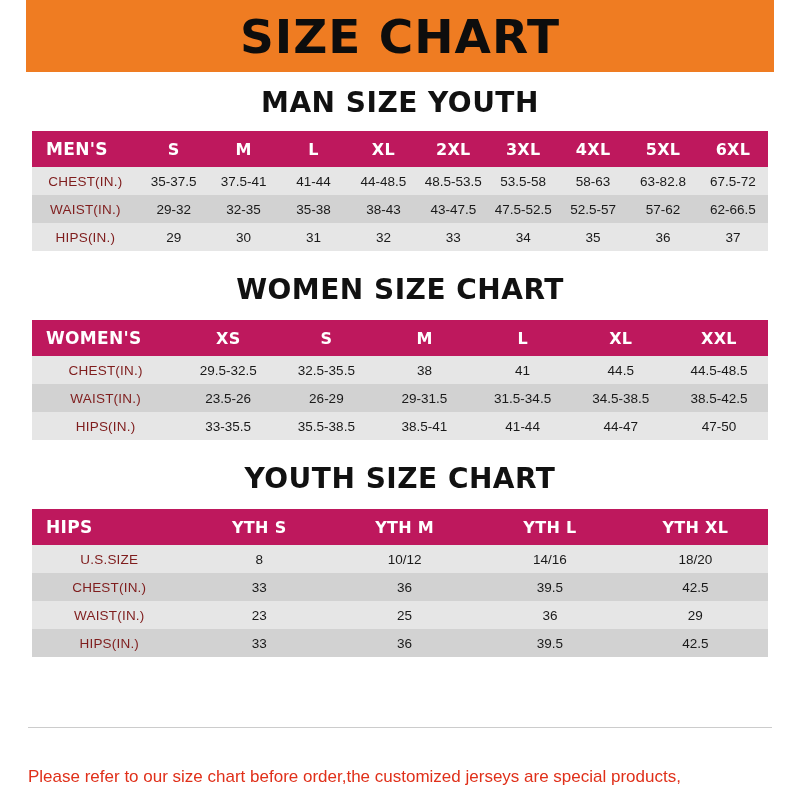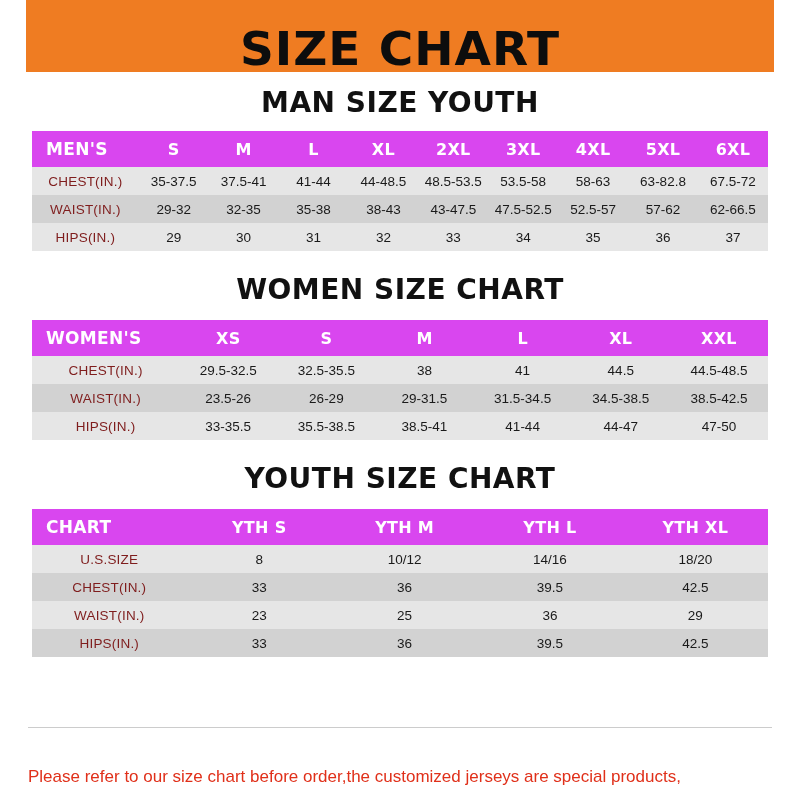--- a/index.html
+++ b/index.html
@@ -19,21 +19,21 @@
     overflow: hidden;
   }
 
   
   .banner {
     position: relative;
     width: 800px;
     height: 72px;
     background: #ef7c22;
     display: flex;
-    align-items: flex-end;
+    align-items: center;
     justify-content: center;
   }
   .banner .edge-l,
   .banner .edge-r {
     position: absolute;
     top: 0;
     width: 26px;
     height: 72px;
     background: #ffffff;
   }
@@ -73,21 +73,21 @@
     font-size: 13.5px;
     color: #1a1a1a;
     font-family: "Liberation Sans", sans-serif;
     font-weight: 400;
     height: 28px;
     padding: 0 2px;
     white-space: nowrap;
     overflow: hidden;
   }
   thead th {
-    background: #d946ef;
+    background: #be185d;
     color: #ffffff;
     font-family: "DejaVu Sans", sans-serif;
     font-weight: 700;
     font-size: 16px;
     height: 36px;
     letter-spacing: 0.3px;
   }
   thead th.rowlabel {
     text-align: left;
     padding-left: 14px;
@@ -276,21 +276,21 @@
     <table class="youth-table">
       <colgroup>
         <col class="c0">
           <col>
           <col>
           <col>
           <col>
       </colgroup>
       <thead>
         <tr>
-          <th class="rowlabel">CHART</th>
+          <th class="rowlabel">HIPS</th>
           <th>YTH S</th>
           <th>YTH M</th>
           <th>YTH L</th>
           <th>YTH XL</th>
         </tr>
       </thead>
       <tbody>
         <tr class="odd">
           <td class="rowlabel">U.S.SIZE</td>
           <td>8</td>

